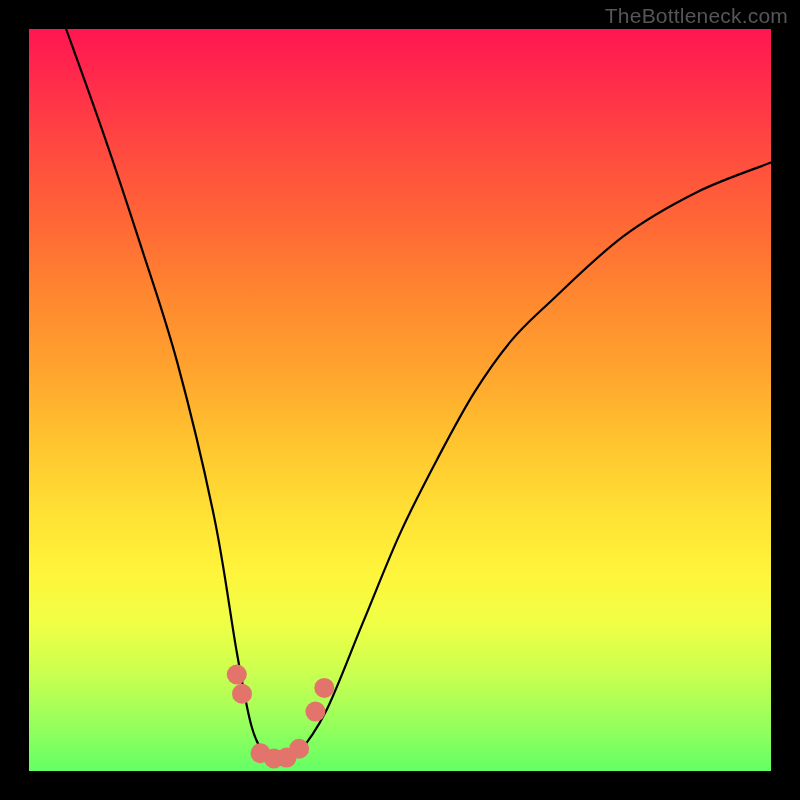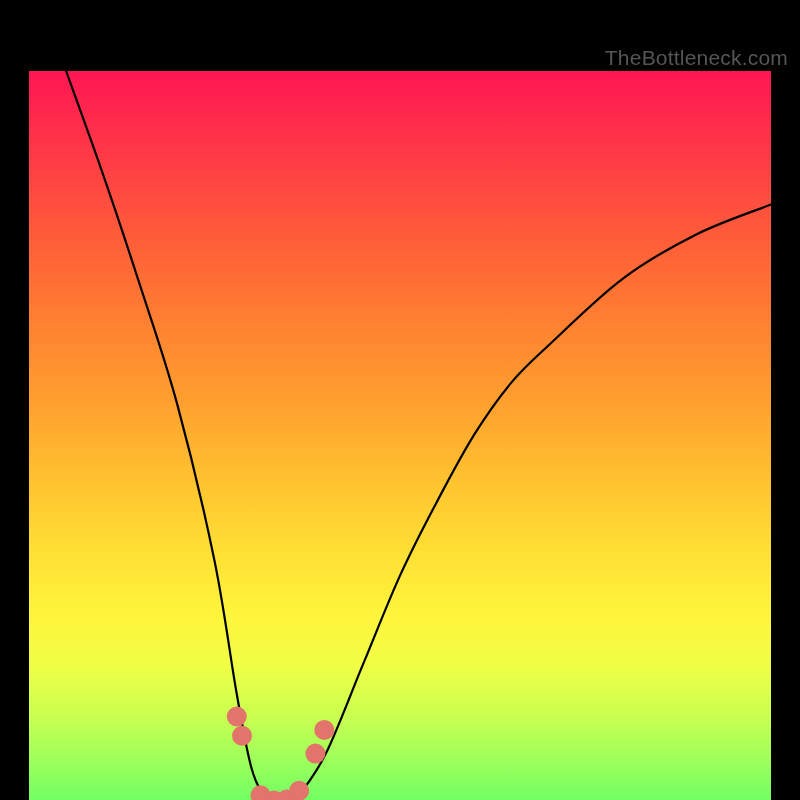--- a/index.html
+++ b/index.html
@@ -9,21 +9,20 @@
     height: 800px;
     overflow: hidden;
     background: #000;
     font-family: Arial, Helvetica, sans-serif;
   }
   .frame {
     position: relative;
     width: 800px;
     height: 680px;
     background: #000;
-    margin-top: 42px;
   }
   .plot-area {
     position: absolute;
     left: 29px;
     top: 29px;
     width: 742px;
     height: 742px;
     
     background: linear-gradient(to bottom,
       #ff1651 0%,

